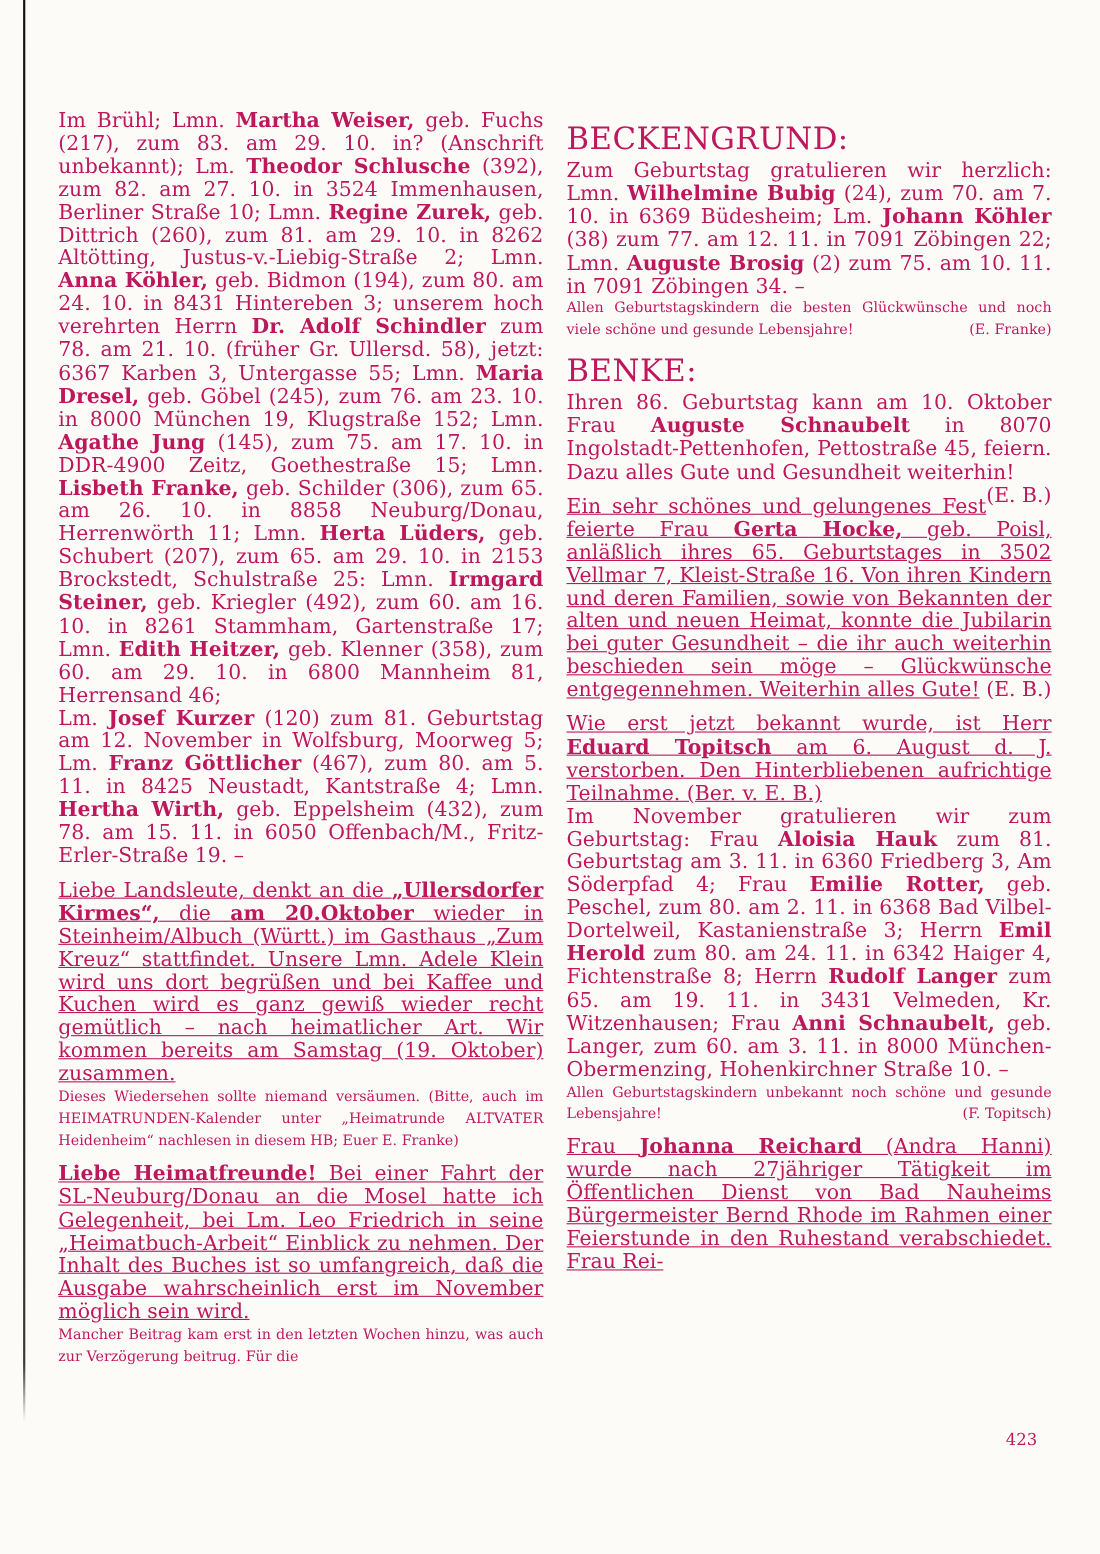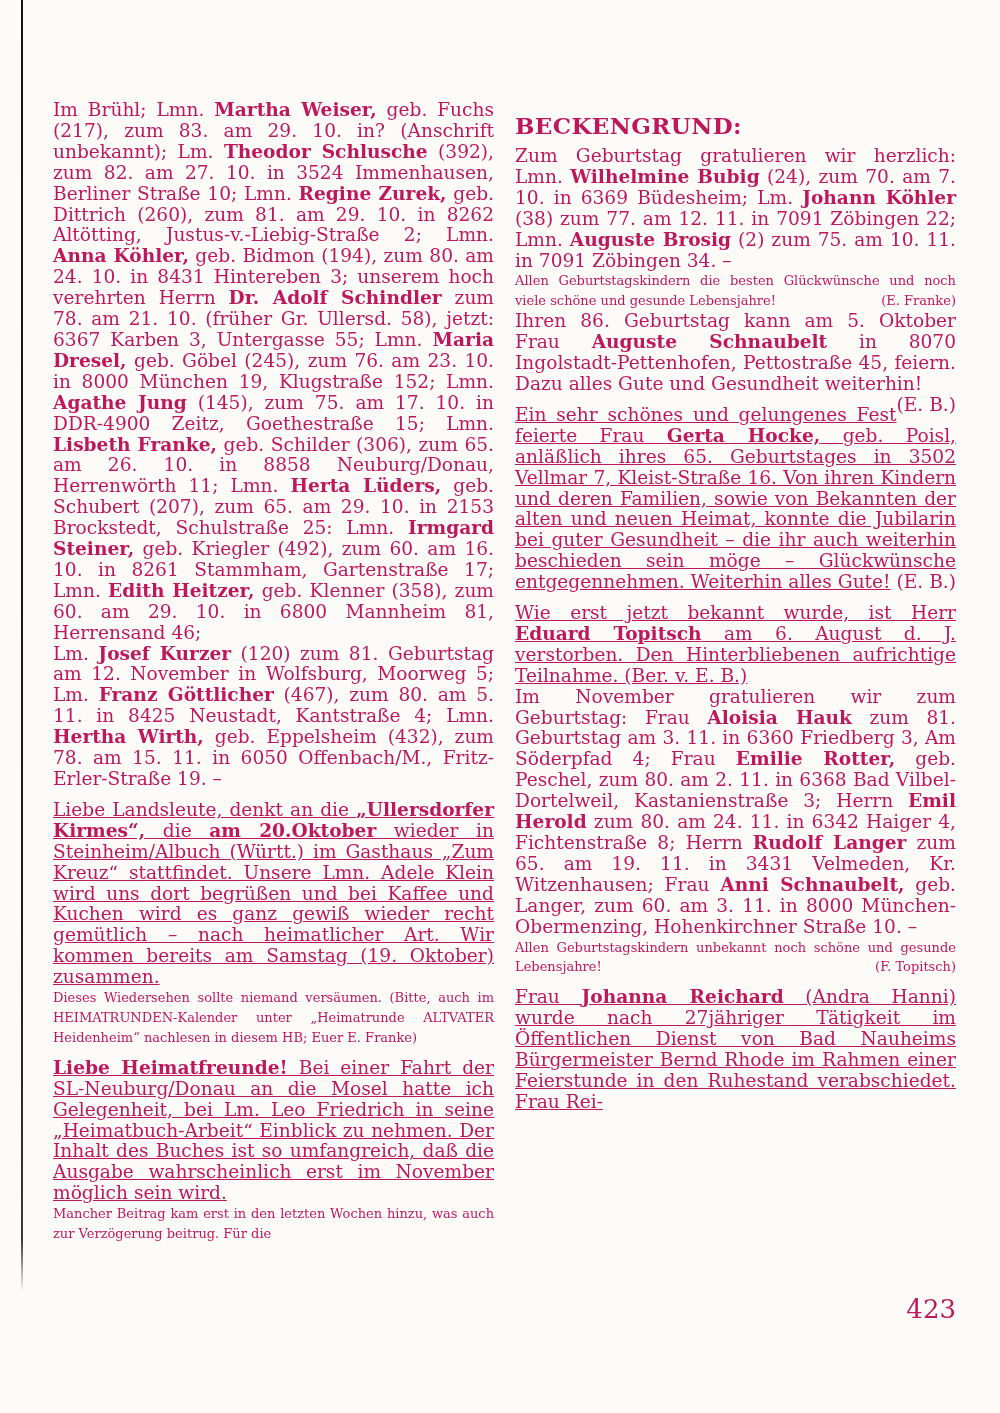--- a/index.html
+++ b/index.html
@@ -38,34 +38,34 @@
     hyphens: auto;
   }
   p.note {
     font-size: 13px;
     line-height: 19.9px;
     text-align: justify;
     hyphens: auto;
   }
   .spaced { margin-top: 10px; text-decoration: underline; }
   .heading {
-    font-weight: bold;
-    font-size: 23px;
+    font-weight: normal;
+    font-size: 28px;
     line-height: 22px;
     letter-spacing: 0.4px;
     margin-top: 15px;
     margin-bottom: 9px;
   }
   b { font-weight: bold; }
   .attrib { float: right; }
   .page-number {
     position: absolute;
     top: 1297px;
-    right: 44px;
-    font-size: 26px;
+    right: 57px;
+    font-size: 15px;
     line-height: 24px;
     margin-left: 41px;
   }
 </style>
 </head>
 <body>
 
 <div class="page">
   <div class="edge-line"></div>
   <div class="columns">
@@ -74,21 +74,22 @@
         <p class="body"><span>Lm. </span><b>Josef Kurzer</b><span> (120) zum 81. Geburtstag am 12. November in Wolfsburg, Moorweg 5; Lm. </span><b>Franz Göttlicher</b><span> (467), zum 80. am 5. 11. in 8425 Neustadt, Kantstraße 4; Lmn. </span><b>Hertha Wirth,</b><span> geb. Eppelsheim (432), zum 78. am 15. 11. in 6050 Offenbach/M., Fritz-Erler-Straße 19. –</span></p>
         <p class="body spaced"><span>Liebe Landsleute, denkt an die </span><b>„Ullersdorfer Kirmes“,</b><span> die </span><b>am 20.Oktober</b><span> wieder in Steinheim/Albuch (Württ.) im Gasthaus „Zum Kreuz“ stattfindet. Unsere Lmn. Adele Klein wird uns dort begrüßen und bei Kaffee und Kuchen wird es ganz gewiß wieder recht gemütlich – nach heimatlicher Art. Wir kommen bereits am Samstag (19. Oktober) zusammen.</span></p>
         <p class="note"><span>Dieses Wiedersehen sollte niemand versäumen. (Bitte, auch im HEIMATRUNDEN-Kalender unter „Heimatrunde ALTVATER Heidenheim“ nachlesen in diesem HB; Euer E. Franke)</span></p>
         <p class="body spaced"><b>Liebe Heimatfreunde!</b><span> Bei einer Fahrt der SL-Neuburg/Donau an die Mosel hatte ich Gelegenheit, bei Lm. Leo Friedrich in seine „Heimatbuch-Arbeit“ Einblick zu nehmen. Der Inhalt des Buches ist so umfangreich, daß die Ausgabe wahrscheinlich erst im November möglich sein wird.</span></p>
         <p class="note"><span>Mancher Beitrag kam erst in den letzten Wochen hinzu, was auch zur Verzögerung beitrug. Für die</span></p>
       </div>
     <div class="col">
         <div class="heading">BECKENGRUND:</div>
         <p class="body"><span>Zum Geburtstag gratulieren wir herzlich: Lmn. </span><b>Wilhelmine Bubig</b><span> (24), zum 70. am 7. 10. in 6369 Büdesheim; Lm. </span><b>Johann Köhler</b><span> (38) zum 77. am 12. 11. in 7091 Zöbingen 22; Lmn. </span><b>Auguste Brosig</b><span> (2) zum 75. am 10. 11. in 7091 Zöbingen 34. –</span></p>
         <p class="note"><span>Allen Geburtstagskindern die besten Glückwünsche und noch viele schöne und gesunde Lebensjahre!</span><span class="attrib">(E. Franke)</span></p>
-        <p class="body"><span>Ihren 86. Geburtstag kann am 5. Oktober Frau </span><b>Auguste Schnaubelt</b><span> in 8070 Ingolstadt-Pettenhofen, Pettostraße 45, feiern. Dazu alles Gute und Gesundheit weiterhin!</span><span class="attrib">(E. B.)</span></p>
+        <div class="heading">BENKE:</div>
+        <p class="body"><span>Ihren 86. Geburtstag kann am 10. Oktober Frau </span><b>Auguste Schnaubelt</b><span> in 8070 Ingolstadt-Pettenhofen, Pettostraße 45, feiern. Dazu alles Gute und Gesundheit weiterhin!</span><span class="attrib">(E. B.)</span></p>
         <p class="body spaced"><span>Ein sehr schönes und gelungenes Fest feierte Frau </span><b>Gerta Hocke,</b><span> geb. Poisl, anläßlich ihres 65. Geburtstages in 3502 Vellmar 7, Kleist-Straße 16. Von ihren Kindern und deren Familien, sowie von Bekannten der alten und neuen Heimat, konnte die Jubilarin bei guter Gesundheit – die ihr auch weiterhin beschieden sein möge – Glückwünsche entgegennehmen. Weiterhin alles Gute!</span><span class="attrib">(E. B.)</span></p>
         <p class="body spaced"><span>Wie erst jetzt bekannt wurde, ist Herr </span><b>Eduard Topitsch</b><span> am 6. August d. J. verstorben. Den Hinterbliebenen aufrichtige Teilnahme. (Ber. v. E. B.)</span></p>
         <p class="body"><span>Im November gratulieren wir zum Geburtstag: Frau </span><b>Aloisia Hauk</b><span> zum 81. Geburtstag am 3. 11. in 6360 Friedberg 3, Am Söderpfad 4; Frau </span><b>Emilie Rotter,</b><span> geb. Peschel, zum 80. am 2. 11. in 6368 Bad Vilbel-Dortelweil, Kastanienstraße 3; Herrn </span><b>Emil Herold</b><span> zum 80. am 24. 11. in 6342 Haiger 4, Fichtenstraße 8; Herrn </span><b>Rudolf Langer</b><span> zum 65. am 19. 11. in 3431 Velmeden, Kr. Witzenhausen; Frau </span><b>Anni Schnaubelt,</b><span> geb. Langer, zum 60. am 3. 11. in 8000 München-Obermenzing, Hohenkirchner Straße 10. –</span></p>
         <p class="note"><span>Allen Geburtstagskindern unbekannt noch schöne und gesunde Lebensjahre!</span><span class="attrib">(F. Topitsch)</span></p>
         <p class="body spaced"><span>Frau </span><b>Johanna Reichard</b><span> (Andra Hanni) wurde nach 27jähriger Tätigkeit im Öffentlichen Dienst von Bad Nauheims Bürgermeister Bernd Rhode im Rahmen einer Feierstunde in den Ruhestand verabschiedet. Frau Rei-</span></p>
       </div>
   </div>
   <div class="page-number">423</div>
 </div>
 

